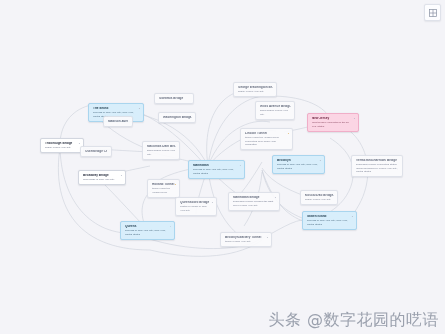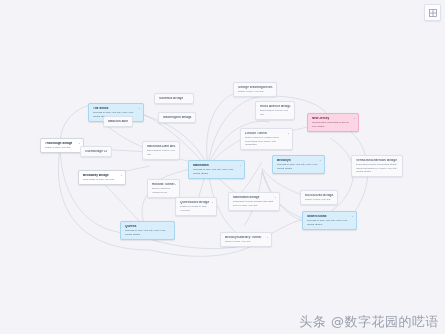--- a/index.html
+++ b/index.html
@@ -69,21 +69,21 @@
     border:0.6px solid #dfe2ea;
     border-radius:2px;
     display:flex;align-items:center;justify-content:center;
     box-shadow:0 0.5px 1.5px rgba(40,50,80,.08);
   }
   #topbar svg{display:block;}
 
   #watermark{
     position:absolute;
     right:6px;bottom:3px;
-    font-size:13px;
+    font-size:16px;
     color:#9aa0ad;
     letter-spacing:.5px;
     font-family:"DejaVu Sans", sans-serif;
     white-space:nowrap;
   }
 </style>
 </head>
 <body>
 
 <div id="canvas">

